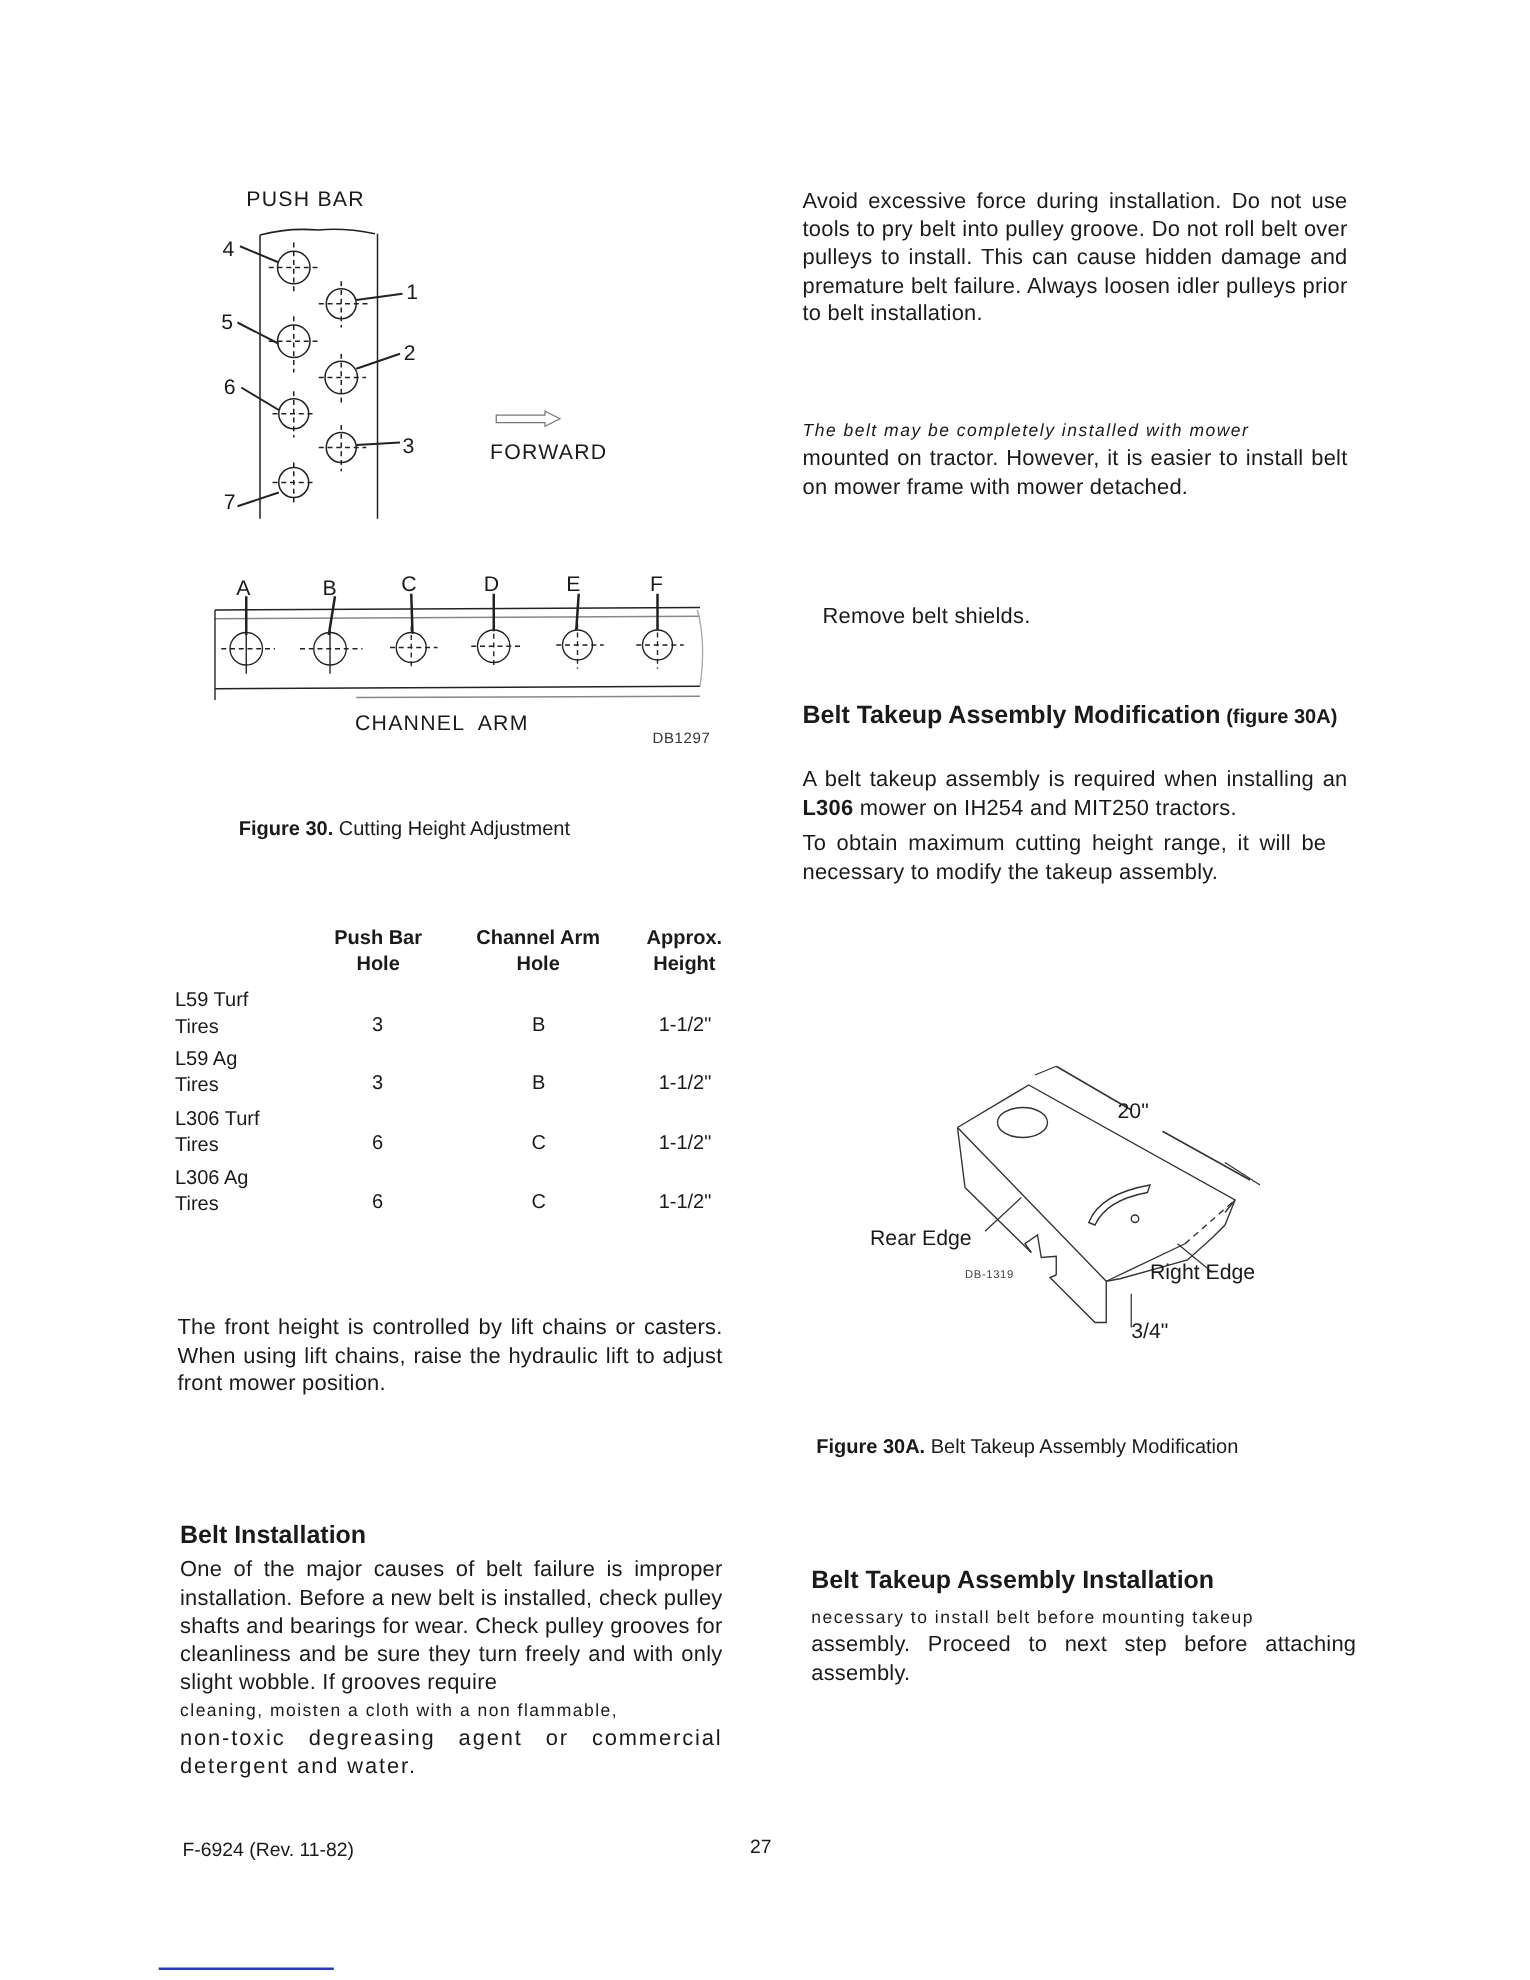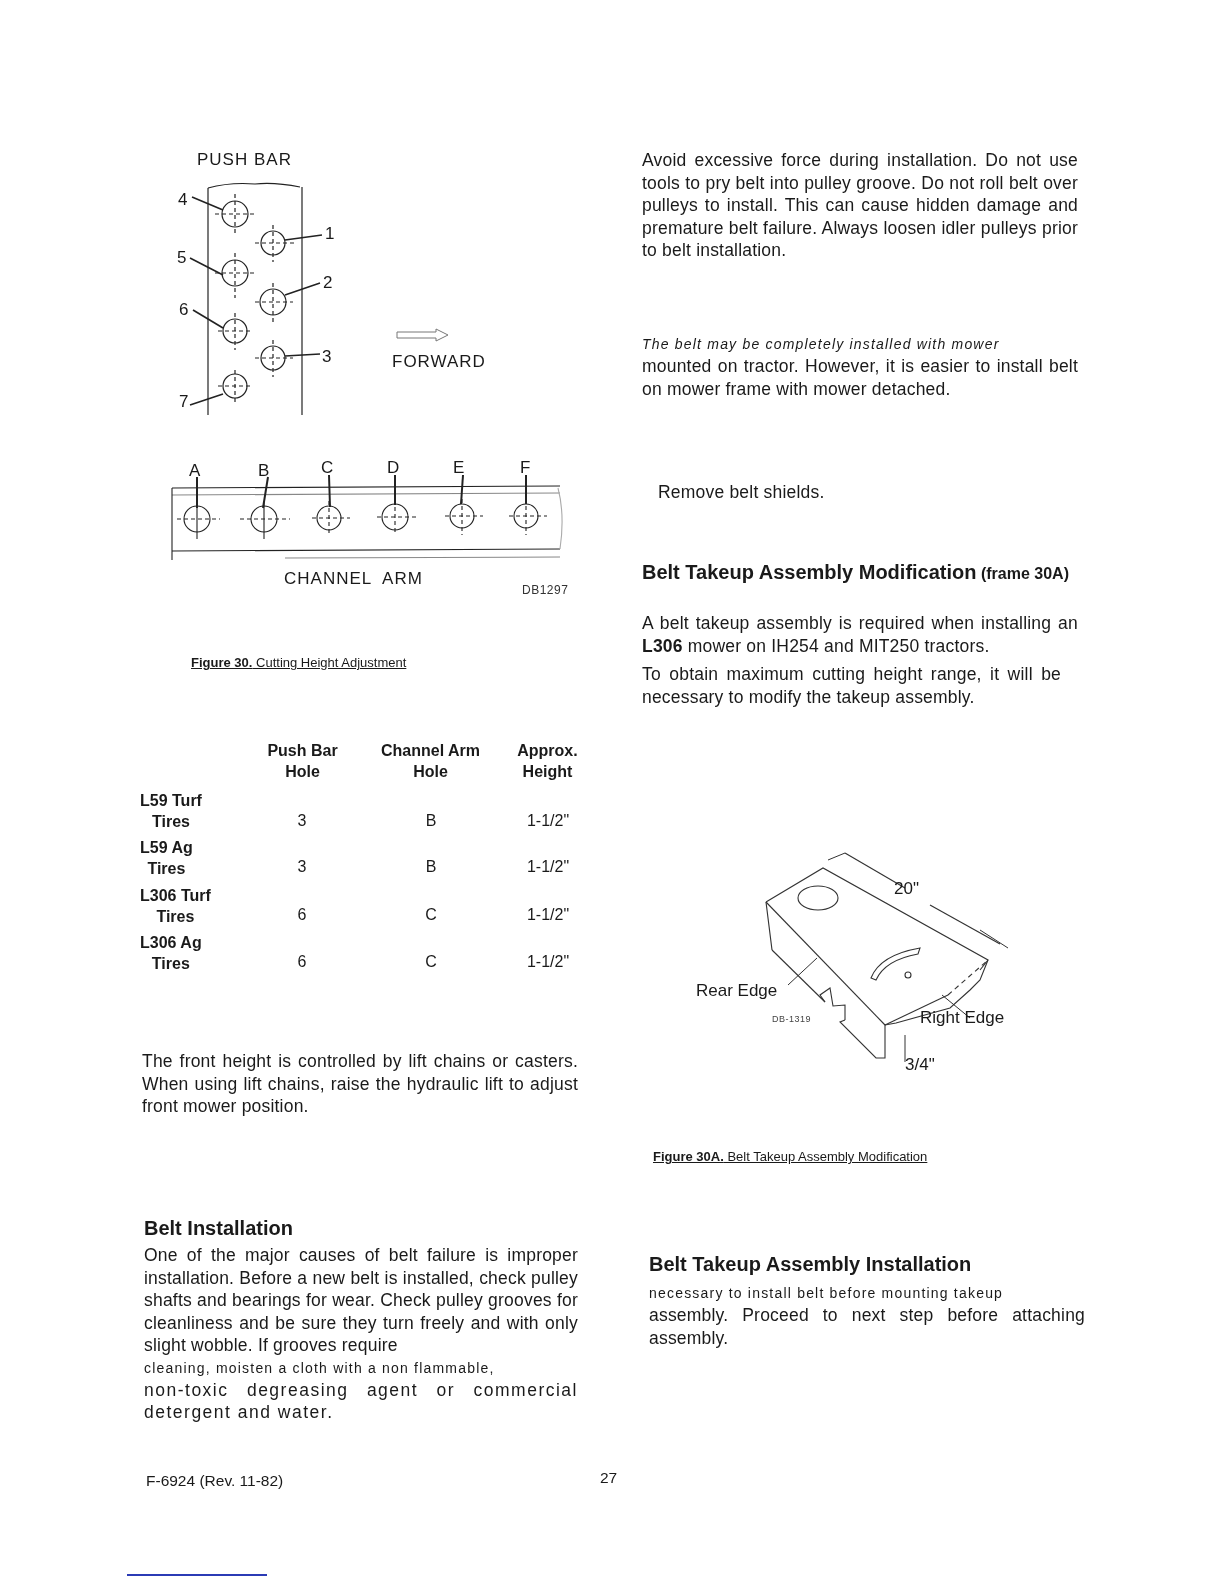--- a/index.html
+++ b/index.html
@@ -2,26 +2,26 @@
 <html><head>
 <meta charset="utf-8">
 <style>
   html, body { margin: 0; padding: 0; background: #ffffff; }
   body { width: 1224px; height: 1584px; position: relative; overflow: hidden;
          font-family: "Liberation Sans", "DejaVu Sans", sans-serif; color: #1a1a1a; }
   .abs { position: absolute; }
   .body-text { font-size: 17.5px; line-height: 22.5px; text-align: justify; letter-spacing: 0.2px; }
   .small-caps-like { font-size: 14px; letter-spacing: 1.2px; }
   h2.sec { margin: 0; font-size: 20px; font-weight: bold; line-height: 24px; }
-  .caption { font-size: 13px; text-decoration: underline; }
+  .caption { font-size: 16px; }
   .caption b { font-weight: bold; }
   .diag-label { font-size: 17px; letter-spacing: 1px; }
   .tbl { position: absolute; left: 140px; top: 740px; width: 450px; font-size: 16px; }
   .tbl .hdr { position: absolute; font-weight: bold; text-align: center; line-height: 21px; }
-  .tbl .rowlabel { position: absolute; font-weight: bold; line-height: 21px; left: 0; text-align: center; }
+  .tbl .rowlabel { position: absolute; font-weight: normal; line-height: 21px; left: 0; }
   .tbl .cell { position: absolute; text-align: center; width: 80px; }
   .footer { font-size: 15.5px; }
   .blue-line { position: absolute; left: 127px; top: 1574px; width: 140px; height: 1.5px; background: #2b3bb5; }
   svg { position: absolute; overflow: visible; }
 </style>
 </head>
 <body>
 
 <div class="abs diag-label" style="left:197px; top:150px;">PUSH BAR</div>
 
@@ -185,21 +185,21 @@
 <p class="abs body-text" style="left:642px; top:149px; width:436px; margin:0;">Avoid excessive force during installation. Do not use tools to pry belt into pulley groove. Do not roll belt over pulleys to install. This can cause hidden damage and premature belt failure. Always loosen idler pulleys prior to belt installation.</p>
 
 <div class="abs" style="left:642px; top:333px; width:436px;">
   <span class="small-caps-like" style="display:block; line-height:22px;font-style:italic;">The belt may be completely installed with mower</span>
   <span class="body-text" style="display:block;">mounted on tractor. However, it is easier to install belt on mower frame with mower detached.</span>
 </div>
 
 <p class="abs body-text" style="left:642px; top:465px; margin:16px;">Remove belt shields.</p>
 
 <h2 class="abs sec" style="left:642px; top:560px; width:440px;">
-  <span>Belt Takeup Assembly Modification</span><span style="font-size:16px;"> (frame 30A)</span>
+  <span>Belt Takeup Assembly Modification</span><span style="font-size:16px;"> (figure 30A)</span>
 </h2>
 <div class="abs body-text" style="left:642px; top:612px; width:436px;">
   <p style="margin:0 0 6px 0;"><span>A belt takeup assembly is required when installing an </span><b>L306</b><span> mower on IH254 and MIT250 tractors.</span></p>
   <p style="margin:0 17px 6px 0;">To obtain maximum cutting height range, it will be necessary to modify the takeup assembly.</p>
 </div>
 
 <svg style="left:680px; top:830px;" width="380" height="250">
   <g stroke="#333" fill="none" stroke-width="1.1">
 
     <path d="M 86 72 L 143 38 L 308 130 L 300 140"></path>

